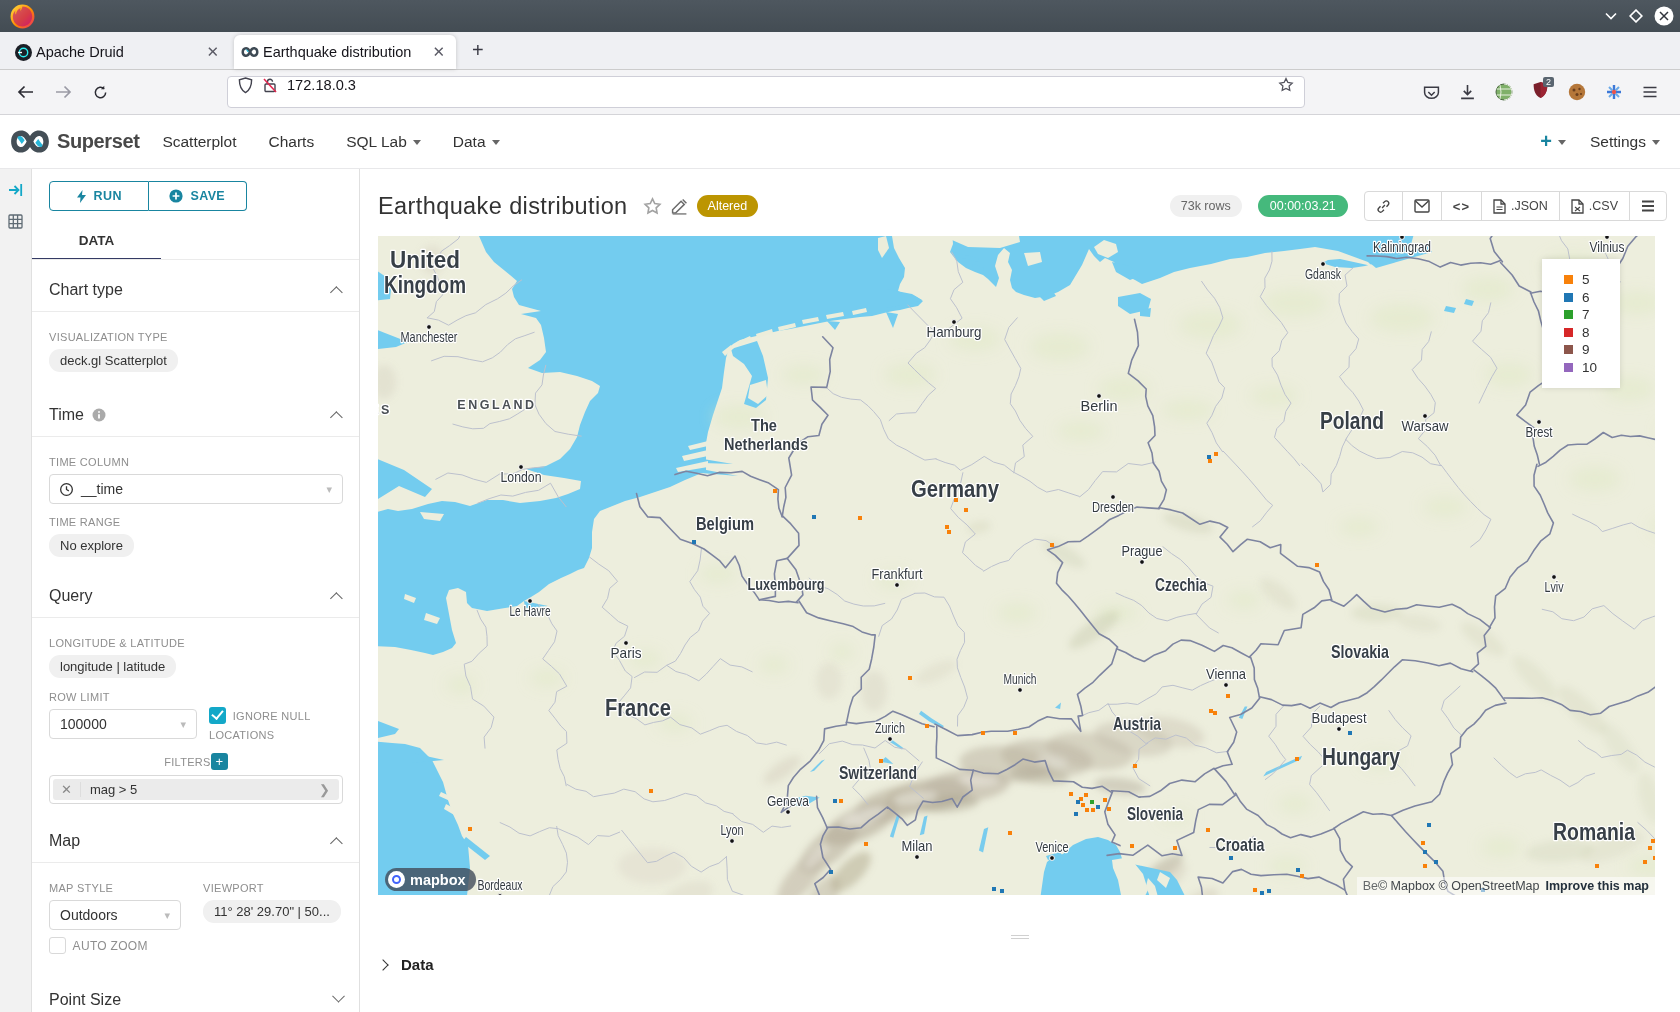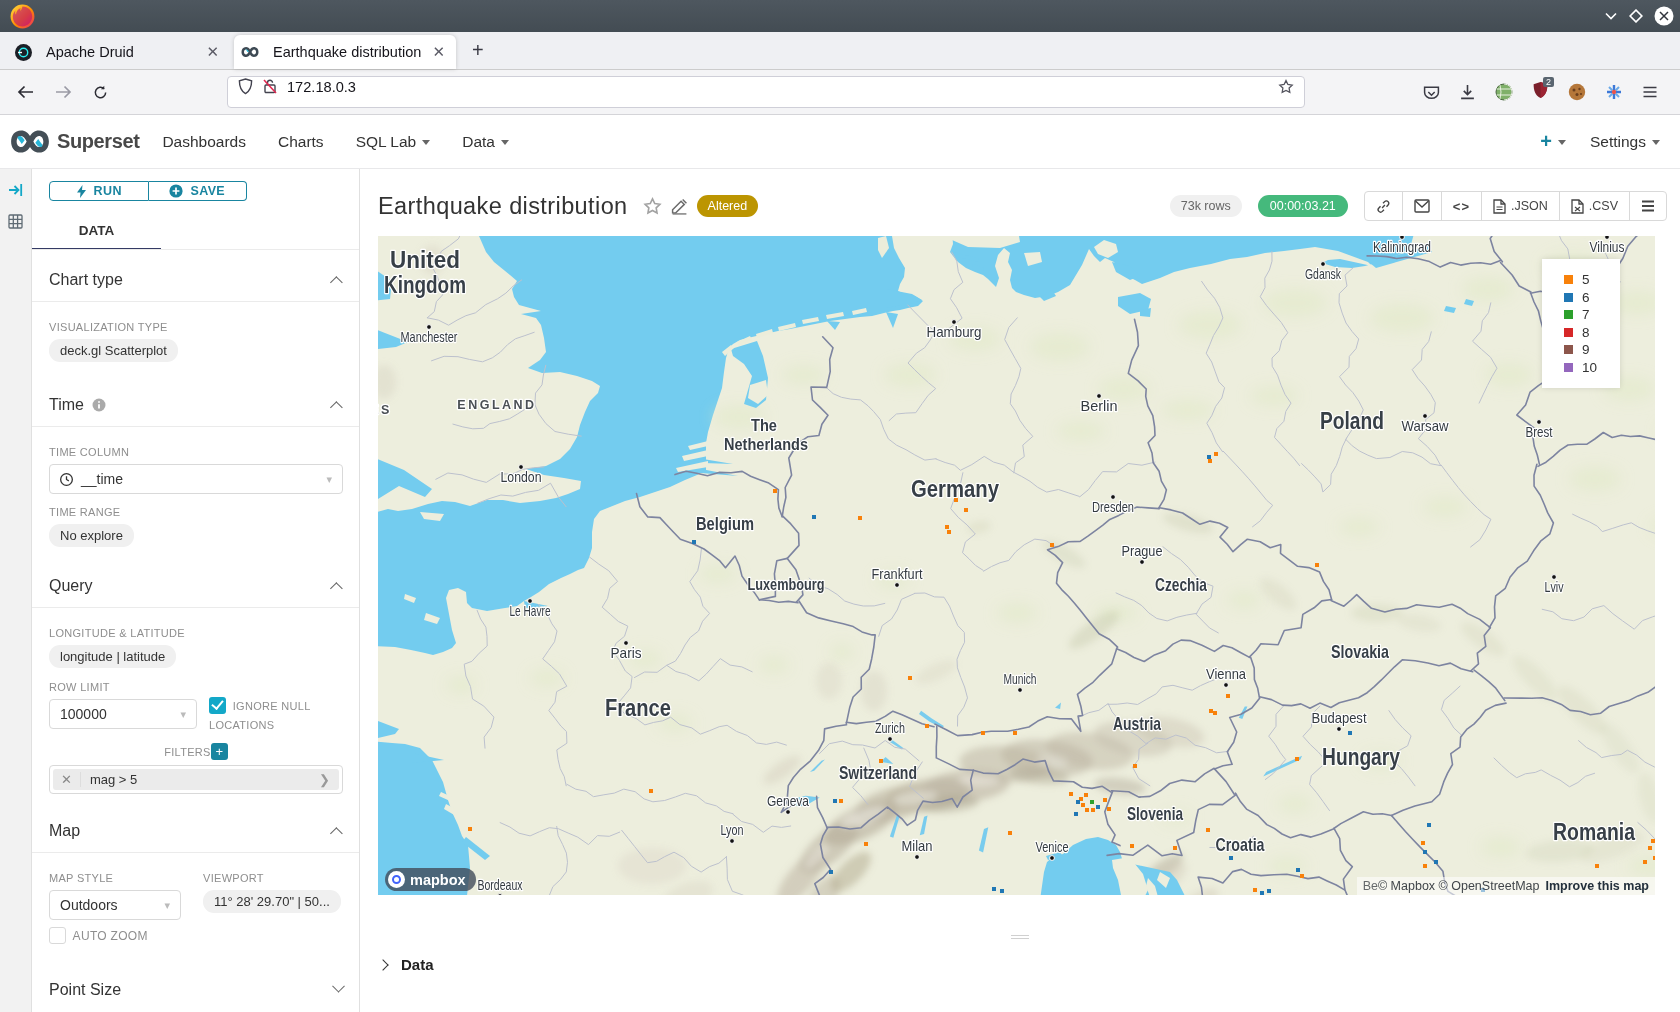--- a/index.html
+++ b/index.html
@@ -2,37 +2,37 @@
 <html><head><meta charset="utf-8"><title>Earthquake distribution</title>
 <style>
 *{margin:0;padding:0;box-sizing:border-box}
 body{font-family:"Liberation Sans",sans-serif;width:1680px;height:1012px;overflow:hidden;background:#fff}
 .titlebar{height:32px;background:linear-gradient(#4e575f,#434c53);display:flex;align-items:center;position:relative}
 .titlebar .title{position:absolute;left:0;right:0;text-align:center;color:#fbfbfe;font-size:15px}
 .winbtns{position:absolute;right:6px;top:0;height:32px;display:flex;align-items:center;gap:11px;color:#fff}
 .tabbar{height:38px;background:#eff0f3;display:flex;align-items:flex-end;padding-left:8px;border-bottom:1px solid #ccc}
 .tab{height:34px;width:222px;display:flex;align-items:center;padding:0 7px;font-size:14.5px;color:#15141a;border-radius:6px 6px 0 0;position:relative;margin-right:4px}
 .tab.active{background:#fff;box-shadow:0 0 4px rgba(0,0,0,.18)}
-.tab .tx{margin-left:14px;white-space:nowrap;overflow:hidden;flex:1}
+.tab .tx{margin-left:4px;white-space:nowrap;overflow:hidden;flex:1}
 .tab .cl{color:#5b5b66;font-size:15px;padding:0 4px}
 .toolbar{height:45px;background:#f4f4f6;display:flex;align-items:center;padding:0 10px;border-bottom:1px solid #d4d4d8}
 .navbtn{width:30px;height:30px;display:flex;align-items:center;justify-content:center;font-size:17px;color:#2b2b33}
-.urlbox{flex:0 0 1078px;height:32px;background:#fff;border:1px solid #cfcfd8;border-radius:4px;margin-left:112px;display:flex;align-items:flex-end;padding:12px 10px;font-size:14.6px;white-space:nowrap;overflow:hidden}
+.urlbox{flex:0 0 1078px;height:32px;background:#fff;border:1px solid #cfcfd8;border-radius:4px;margin-left:112px;display:flex;align-items:flex-start;padding:0 10px;font-size:14.6px;white-space:nowrap;overflow:hidden}
 .urlbox .u1{color:#15141a}.urlbox .u2{color:#6f6f7e}
 .tb-icons{display:flex;align-items:center;gap:19px;margin-left:auto;margin-right:12px;color:#3a3a44}
 .navbar{height:54px;background:#fff;display:flex;align-items:center;border-bottom:1px solid #e8e8ea;padding-left:10px}
 .menu{display:flex;gap:0;margin-left:7px}
 .menu div{font-size:15.5px;color:#333;padding:0 16px}
 .navR{margin-left:auto;display:flex;align-items:center;gap:24px;padding-right:20px}
 .caret{display:inline-block;width:0;height:0;border-left:4px solid transparent;border-right:4px solid transparent;border-top:5px solid #666;margin-left:6px;vertical-align:middle}
 .body{display:flex;height:881px}
 .gutter{width:32px;background:#f2f2f2;border-right:1px solid #e0e0e0;padding-top:14px}
 .panel{width:328px;border-right:1px solid #e0e0e0;padding:12px 16px 0 17px;overflow:hidden}
 .btnrow{display:flex;margin-bottom:14px;width:198px}
-.btn{flex:1;height:20px;border:1px solid #1985a0;color:#1985a0;font-weight:bold;font-size:12.5px;display:flex;align-items:center;justify-content:center;letter-spacing:.4px;background:#fff}
+.btn{flex:1;height:30px;border:1px solid #1985a0;color:#1985a0;font-weight:bold;font-size:12.5px;display:flex;align-items:center;justify-content:center;letter-spacing:.4px;background:#fff}
 .btn.l{border-radius:4px 0 0 4px}.btn.r{border-radius:0 4px 4px 0;border-left:none}
 .dtab{font-size:13.5px;color:#333;font-weight:bold;padding:8px 0 10px 0;width:129px;text-align:center;border-bottom:2.5px solid #343a64;display:block;margin-left:-17px}
 .tabline{border-bottom:1px solid #ebebeb;margin:0 -16px 0 -17px;position:relative;top:-1px}
 .sect{font-size:16px;color:#333;display:flex;justify-content:space-between;align-items:center}
 .lbl{font-size:11px;color:#8e8e8e;letter-spacing:.3px;margin-bottom:6px}
 .pill{display:inline-block;background:#f0f0f0;border-radius:11px;padding:4px 11px;font-size:13px;color:#333}
 .sel{border:1px solid #d9d9d9;border-radius:4px;height:30px;display:flex;align-items:center;padding:0 10px;font-size:14px;color:#333;justify-content:space-between}
 .chev{color:#bbb;font-size:11px}
 .hr{border-top:1px solid #ebebeb;margin:12px -16px 12px -17px}
 .carup{width:9px;height:9px;border-left:1.7px solid #666;border-top:1.7px solid #666;transform:rotate(45deg) translateY(3px)}
@@ -182,21 +182,21 @@
  </div>
 </div>
 <div class="navbar">
  <svg width="40" height="25" viewBox="0 0 36 22">
       <path d="M10 1 C4 1 1 5.5 1 11 s3 10 9 10 c4 0 6.5-2.5 8-5 c1.5 2.5 4 5 8 5 c6 0 9-4.5 9-10 S32 1 26 1 c-4 0-6.5 2.5-8 5 C16.5 3.5 14 1 10 1 z M10 6 c2 0 3.5 2 5 5 c-1.5 3-3 5-5 5 c-2.5 0-4-2.2-4-5 s1.5-5 4-5 z m16 0 c2.5 0 4 2.2 4 5 s-1.5 5-4 5 c-2 0-3.5-2-5-5 c1.5-3 3-5 5-5 z" fill="#444e56"></path>
       <path d="M7.2 6.6 c1.3-1 3-.6 4.3 1 l1.7 2.2 -2.6 3.4 c-.6-.9-2.1-3-2.9-4 -.9-1.1-1.3-1.9-.5-2.6z" fill="#29b6d8"></path>
       <path d="M28.8 15.4 c-1.3 1-3 .6-4.3-1 l-1.7-2.2 2.6-3.4 c.6.9 2.1 3 2.9 4 .9 1.1 1.3 1.9.5 2.6z" fill="#29b6d8"></path>
     </svg>
  <span style="font-size:20px;font-weight:bold;color:#484848;margin-left:7px;letter-spacing:-.4px">Superset</span>
  <div class="menu">
-      <div>Dashboards</div>
+      <div>Scatterplot</div>
       <div>Charts</div>
       <div>SQL Lab<span class="caret"></span></div>
       <div>Data<span class="caret"></span></div>
     </div>
  <div class="navR">
   <div style="color:#1985a0;font-size:20px;font-weight:bold">+<span class="caret" style="border-top-color:#666"></span></div>
   <div style="font-size:15.5px;color:#333">Settings<span class="caret"></span></div>
  </div>
 </div>
 

